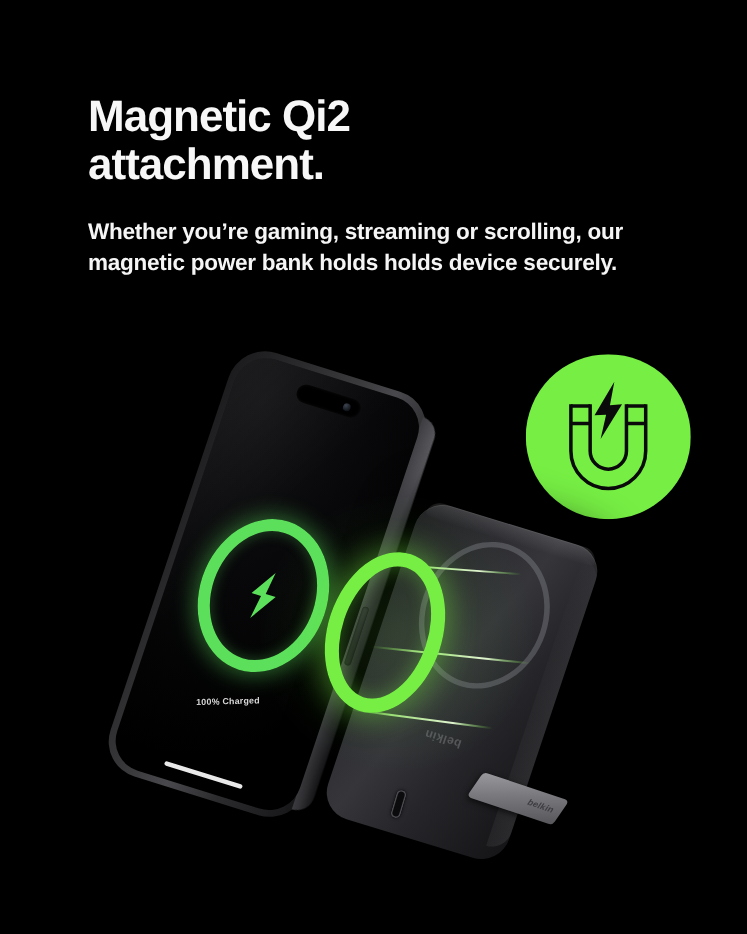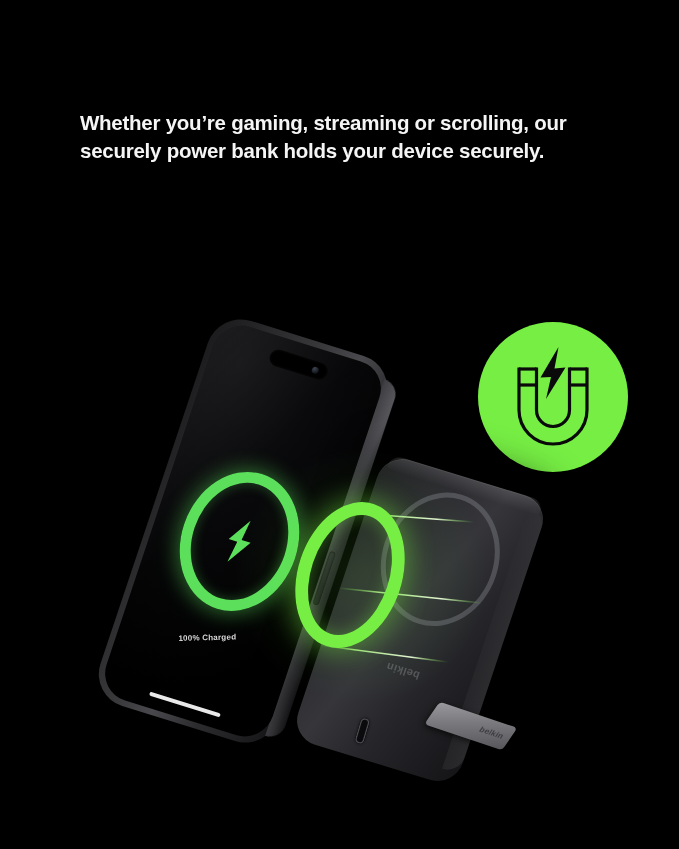--- a/index.html
+++ b/index.html
@@ -271,21 +271,23 @@
     background:radial-gradient(circle,rgba(118,238,68,.11) 0%,rgba(118,238,68,0) 68%);
     pointer-events:none; z-index:3;
   }
 </style>
 </head>
 <body>
 
 <div class="stage">
 
   <div class="copy">
-    <p class="subcopy">Whether you’re gaming, streaming or scrolling, our securely power bank holds your device securely.</p>
+    <h1 class="headline">Magnetic Qi2
+attachment.</h1>
+    <p class="subcopy">Whether you’re gaming, streaming or scrolling, our magnetic power bank holds holds device securely.</p>
   </div>
 
   <div class="magnet-badge">
     <svg width="150" height="150" viewBox="0 0 150 150">
       <circle cx="75" cy="75" r="75" fill="#76EE44"></circle>
 
       <path d="M80.5 25 L62.5 55.5 L73 55 L68 77 L87.5 45.5 L76.5 46.5 Z" fill="#0a0a0a"></path>
 
       <path d="M41 47 L41 88 A34 34 0 0 0 109 88 L109 47" fill="none" stroke="#0a0a0a" stroke-width="3.2" stroke-linecap="square"></path>
       <path d="M58.5 47 L58.5 88 A16.5 16.5 0 0 0 91.5 88 L91.5 47" fill="none" stroke="#0a0a0a" stroke-width="3.2" stroke-linecap="square"></path>

